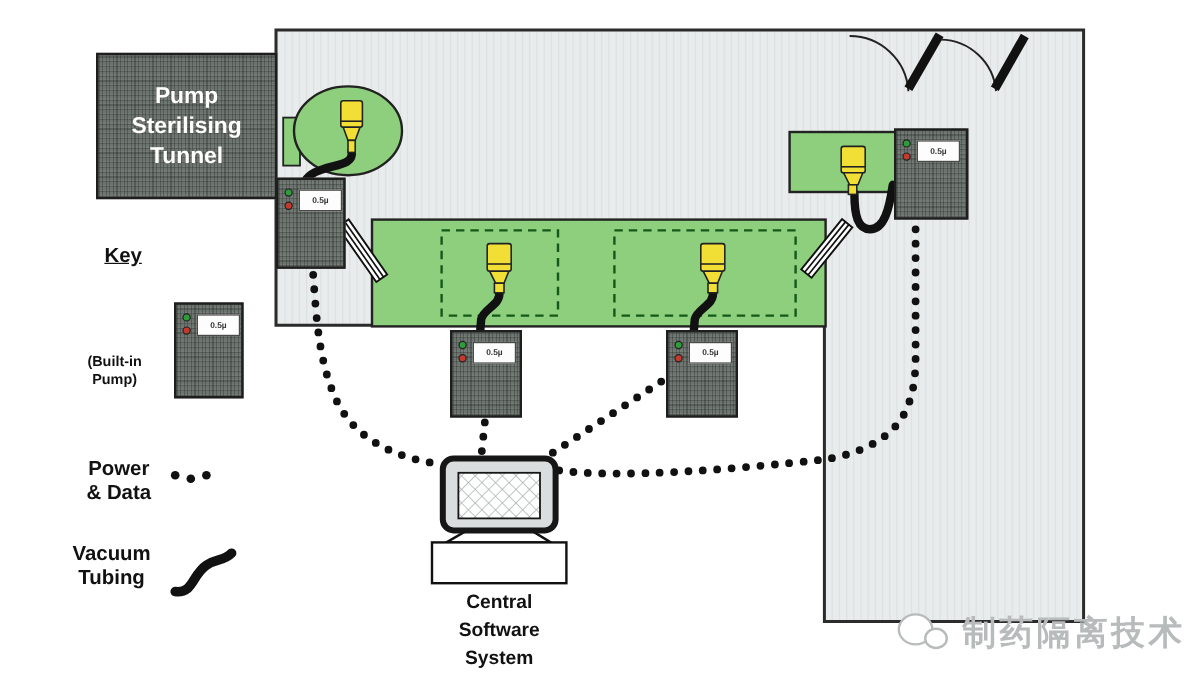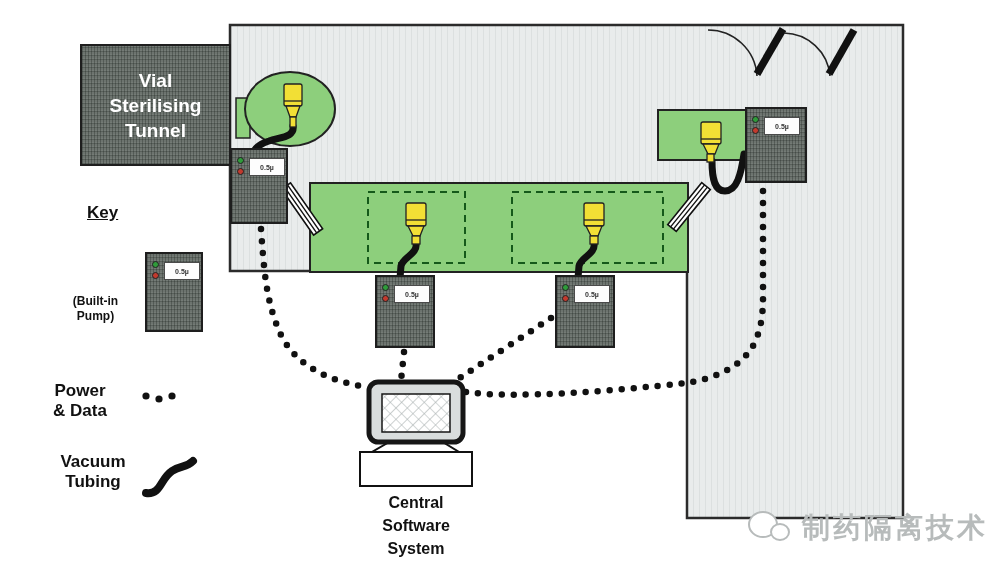--- a/index.html
+++ b/index.html
@@ -134,21 +134,21 @@
 
     <g>
       <polygon points="391,441 441,441 459,452 372,452" fill="#fff" stroke="#111" stroke-width="2"></polygon>
       <rect x="360" y="452" width="112" height="34" fill="#fff" stroke="#111" stroke-width="2"></rect>
       <rect x="369" y="382" width="94" height="60" rx="9" fill="#d9dddd" stroke="#161616" stroke-width="5"></rect>
       <rect x="382" y="394" width="68" height="38" fill="url(#crosshatch)" stroke="#161616" stroke-width="1.5"></rect>
     </g>
   </svg>
 
   <div class="abs darkbox tunnel" style="left:80px;top:44px;width:151px;height:122px;">
-    <span class="preline">Vial
+    <span class="preline">Pump
 Sterilising
 Tunnel</span>
   </div>
 
   <div class="counter darkbox" style="left:230px;top:148px;width:58px;height:76px;">
     <span class="led led-green"></span>
     <span class="led led-red"></span>
     <span class="counter-display">0.5µ</span>
   </div>
   <div class="counter darkbox" style="left:375px;top:275px;width:60px;height:73px;">
@@ -170,21 +170,21 @@
   <div class="abs keytitle" style="left:75px;top:203px;margin-left:12px;">Key</div>
 
   <div class="abs keysub preline" style="left:38px;top:294px;width:115px;">(Built-in
 Pump)</div>
   <div class="counter darkbox" style="left:145px;top:252px;width:58px;height:80px;">
     <span class="led led-green"></span>
     <span class="led led-red"></span>
     <span class="counter-display">0.5µ</span>
   </div>
 
-  <div class="abs keylabel preline" style="left:30px;top:381px;width:100px;">Power
+  <div class="abs keylabel preline" style="left:49px;top:381px;width:100px;">Power
 &amp; Data</div>
 
   <div class="abs keylabel preline" style="left:38px;top:452px;width:110px;">Vacuum
 Tubing</div>
 
   <div class="abs complabel preline" style="left:360px;top:491px;width:112px;">Central
 Software
 System</div>
 
   <div class="abs watermark" style="left:748px;top:508px;">

